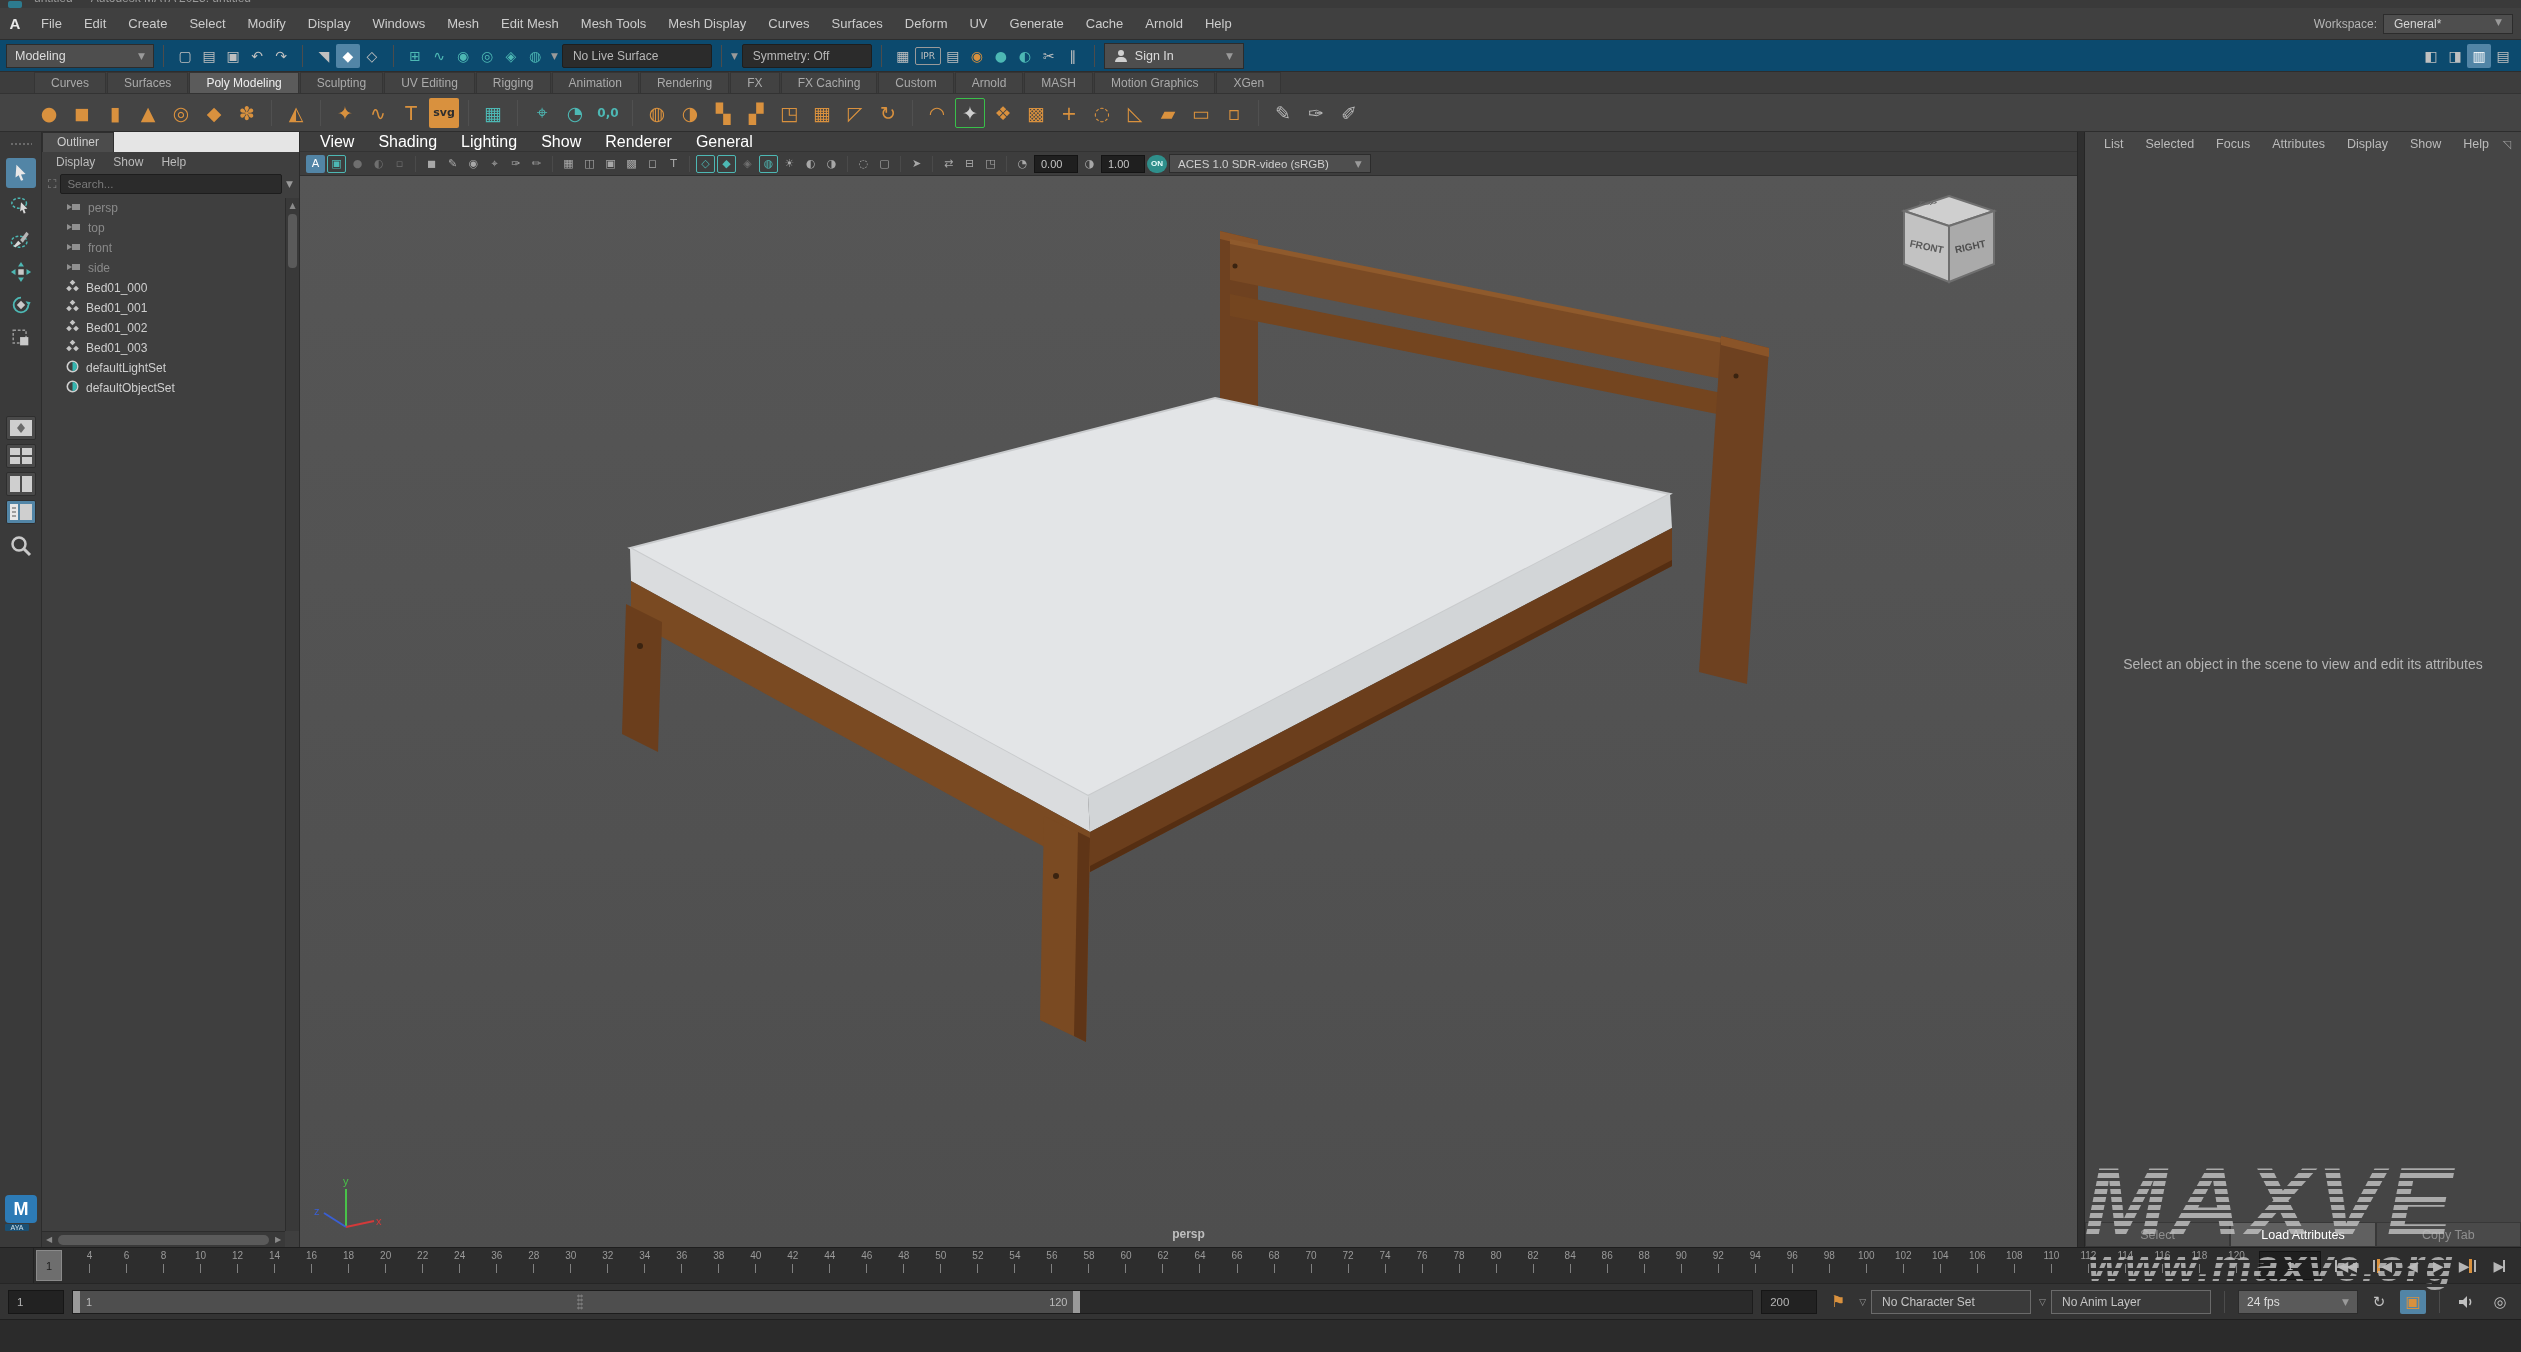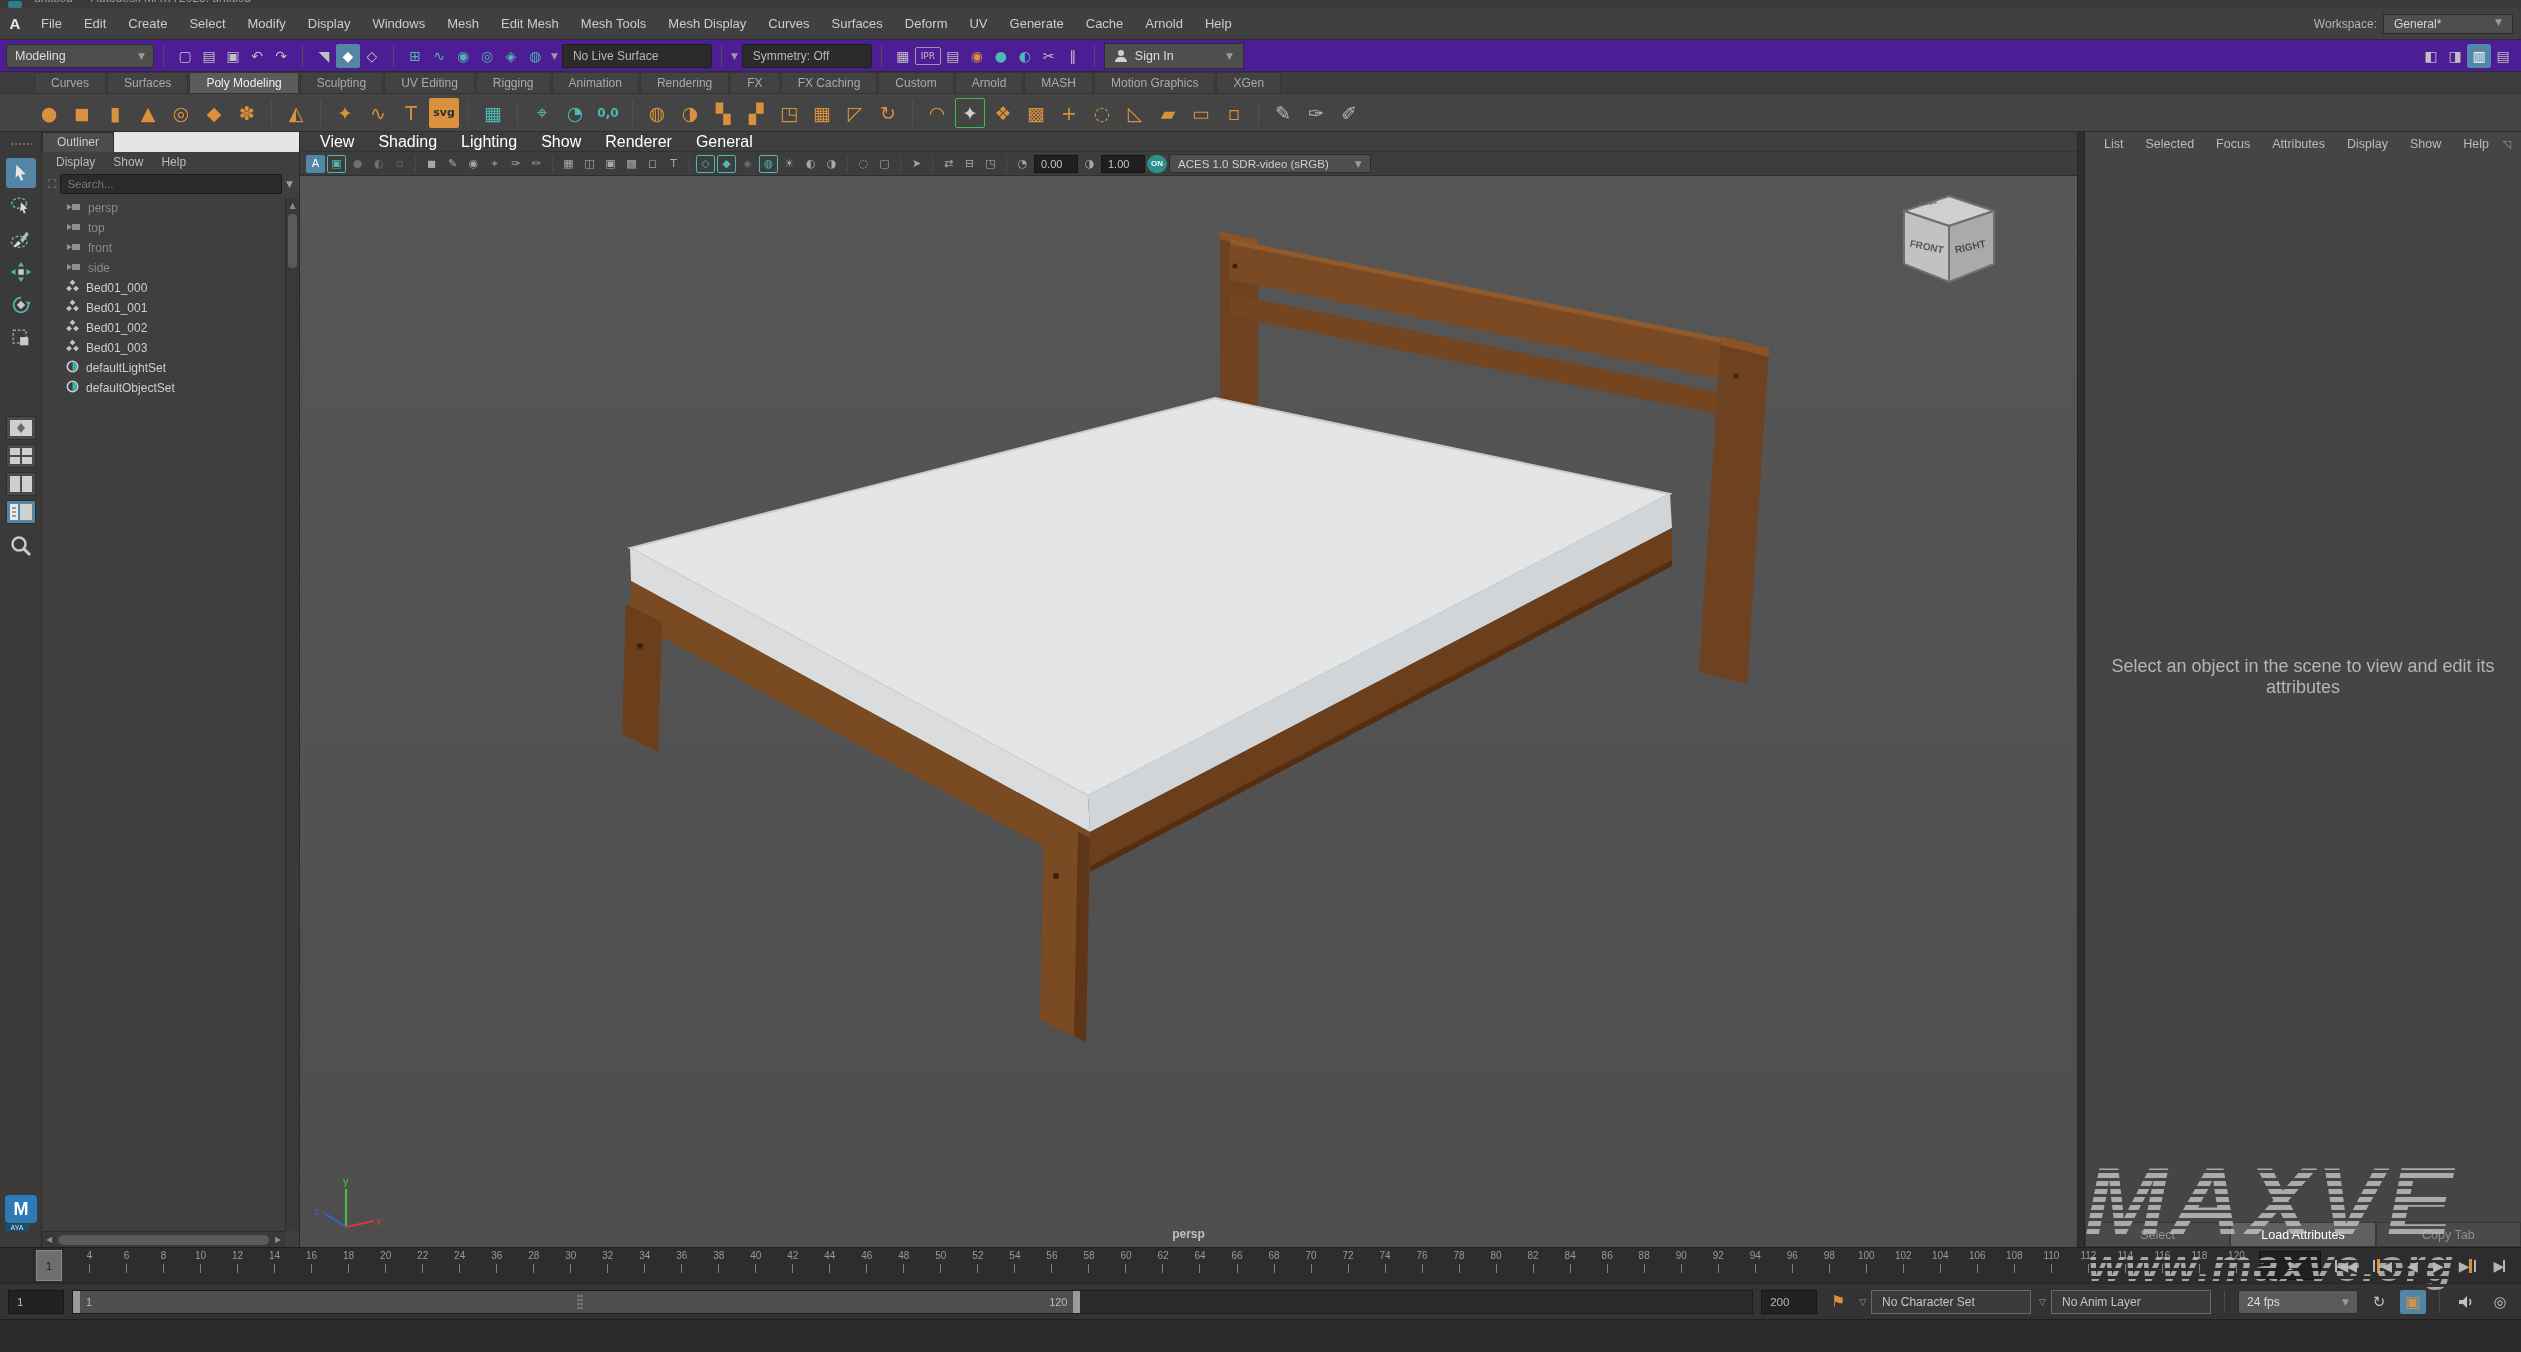--- a/index.html
+++ b/index.html
@@ -14,21 +14,21 @@
   #titlebar .appicon { position:absolute; left:8px; top:1px; width:14px; height:7px; background:#2d7b8f; border-radius:2px; }
   #titlebar .ttext { position:absolute; left:34px; top:-9px; font-size:12px; color:#9a9a9a; white-space:nowrap; }
 
   #menubar { left:0; top:8px; width:2521px; height:32px; background:#404040; border-bottom:1px solid #2e2e2e; display:flex; align-items:center; }
   #maya-logo { width:30px; text-align:center; color:#e8e8e8; font-weight:bold; font-size:15px; }
   .mitem { padding:0 11px; font-size:13px; color:#cccccc; cursor:default; }
   #workspace { margin-left:auto; display:flex; align-items:center; gap:6px; padding-right:8px; font-size:12px; color:#b5b5b5; }
   #workspace .wbox { background:#4e4e4e; border:1px solid #2c2c2c; padding:2px 10px; min-width:130px; font-size:12px; color:#d5d5d5; display:flex; justify-content:space-between; gap:10px;}
   .dar { color:#9a9a9a; font-size:9px; }
 
-  #statusline { left:0; top:40px; width:2521px; height:32px; background:#4c1d95; border-bottom:1px solid #2d2d2d; display:flex; align-items:center; gap:4px; padding:0 6px; }
+  #statusline { left:0; top:40px; width:2521px; height:32px; background:#0c4a6e; border-bottom:1px solid #2d2d2d; display:flex; align-items:center; gap:4px; padding:0 6px; }
   .vsep { width:1px; height:22px; background:#2c2c2c; border-right:1px solid #4c4c4c; margin:0 5px; }
   .sic { width:24px; height:24px; display:flex; align-items:center; justify-content:center; font-size:14px; color:#c0c0c0; border-radius:2px; }
   .sic.hl { background:#5285a6; color:#fff; }
   .sic.teal { color:#4db8b4; }
   .sic.orange { color:#d9913e; }
   .sic.iprtxt { font-size:9px; border:1px solid #9a9a9a; width:26px; height:18px; }
   #menuset { background:#4e4e4e; border:1px solid #2c2c2c; height:24px; display:flex; align-items:center; padding:0 8px; gap:14px; font-size:12.5px; color:#dddddd; min-width:148px; justify-content:space-between;}
   .dfield { background:#2b2b2b; border:1px solid #1e1e1e; height:24px; display:flex; align-items:center; padding:0 10px; font-size:12px; color:#b8b8b8; border-radius:2px; }
   #signin { background:#4e4e4e; border:1px solid #2c2c2c; height:26px; display:flex; align-items:center; gap:8px; padding:0 10px; font-size:12.5px; color:#dddddd; min-width:140px; }
   .person { width:12px; height:12px; position:relative; }
@@ -103,21 +103,21 @@
   #viewcube { position:absolute; right:78px; top:18px; }
   #axisgizmo { position:absolute; left:10px; bottom:6px; }
 
   #vdivider { width:8px; background:#2f2f2f; border-left:1px solid #262626; border-right:1px solid #262626; }
 
   
   #rightpanel { width:436px; background:#454545; position:relative; }
   #aemenus { height:24px; display:flex; align-items:center; padding-left:8px; background:#454545; }
   .aemitem { font-size:12.5px; color:#bbbbbb; padding:0 11px; }
   #aeexpand { margin-left:auto; padding-right:10px; color:#9a9a9a; font-size:11px; }
-  #aemsg { position:absolute; top:47%; left:0; right:0; text-align:center; font-size:18px; color:#b5b5b5; padding:0 20px; }
+  #aemsg { position:absolute; top:47%; left:0; right:0; text-align:center; font-size:14px; color:#b5b5b5; padding:0 20px; }
   #aebuttons { position:absolute; left:0; right:0; bottom:0; height:25px; display:flex; z-index:40; }
   .aebtn { flex:1; background:#4a4a4a; border:1px solid #383838; color:#8f8f8f; font-size:12.5px; display:flex; align-items:center; justify-content:center; }
   .aebtn.primary { background:#606060; color:#ffffff; }
 
   
   .wm { position:absolute; z-index:50; font-weight:bold; font-style:italic; pointer-events:none;
     background-image:repeating-linear-gradient(0deg,#bdbdbd 0 5px, rgba(189,189,189,0) 5px 8px);
     -webkit-background-clip:text; background-clip:text; color:transparent; opacity:.85; white-space:nowrap; }
   #wm1 { left:2088px; top:1146px; font-size:97px; letter-spacing:4px; transform:scaleX(1.02); }
   #wm2 { left:2088px; top:1240px; font-size:45px; letter-spacing:2px; }

